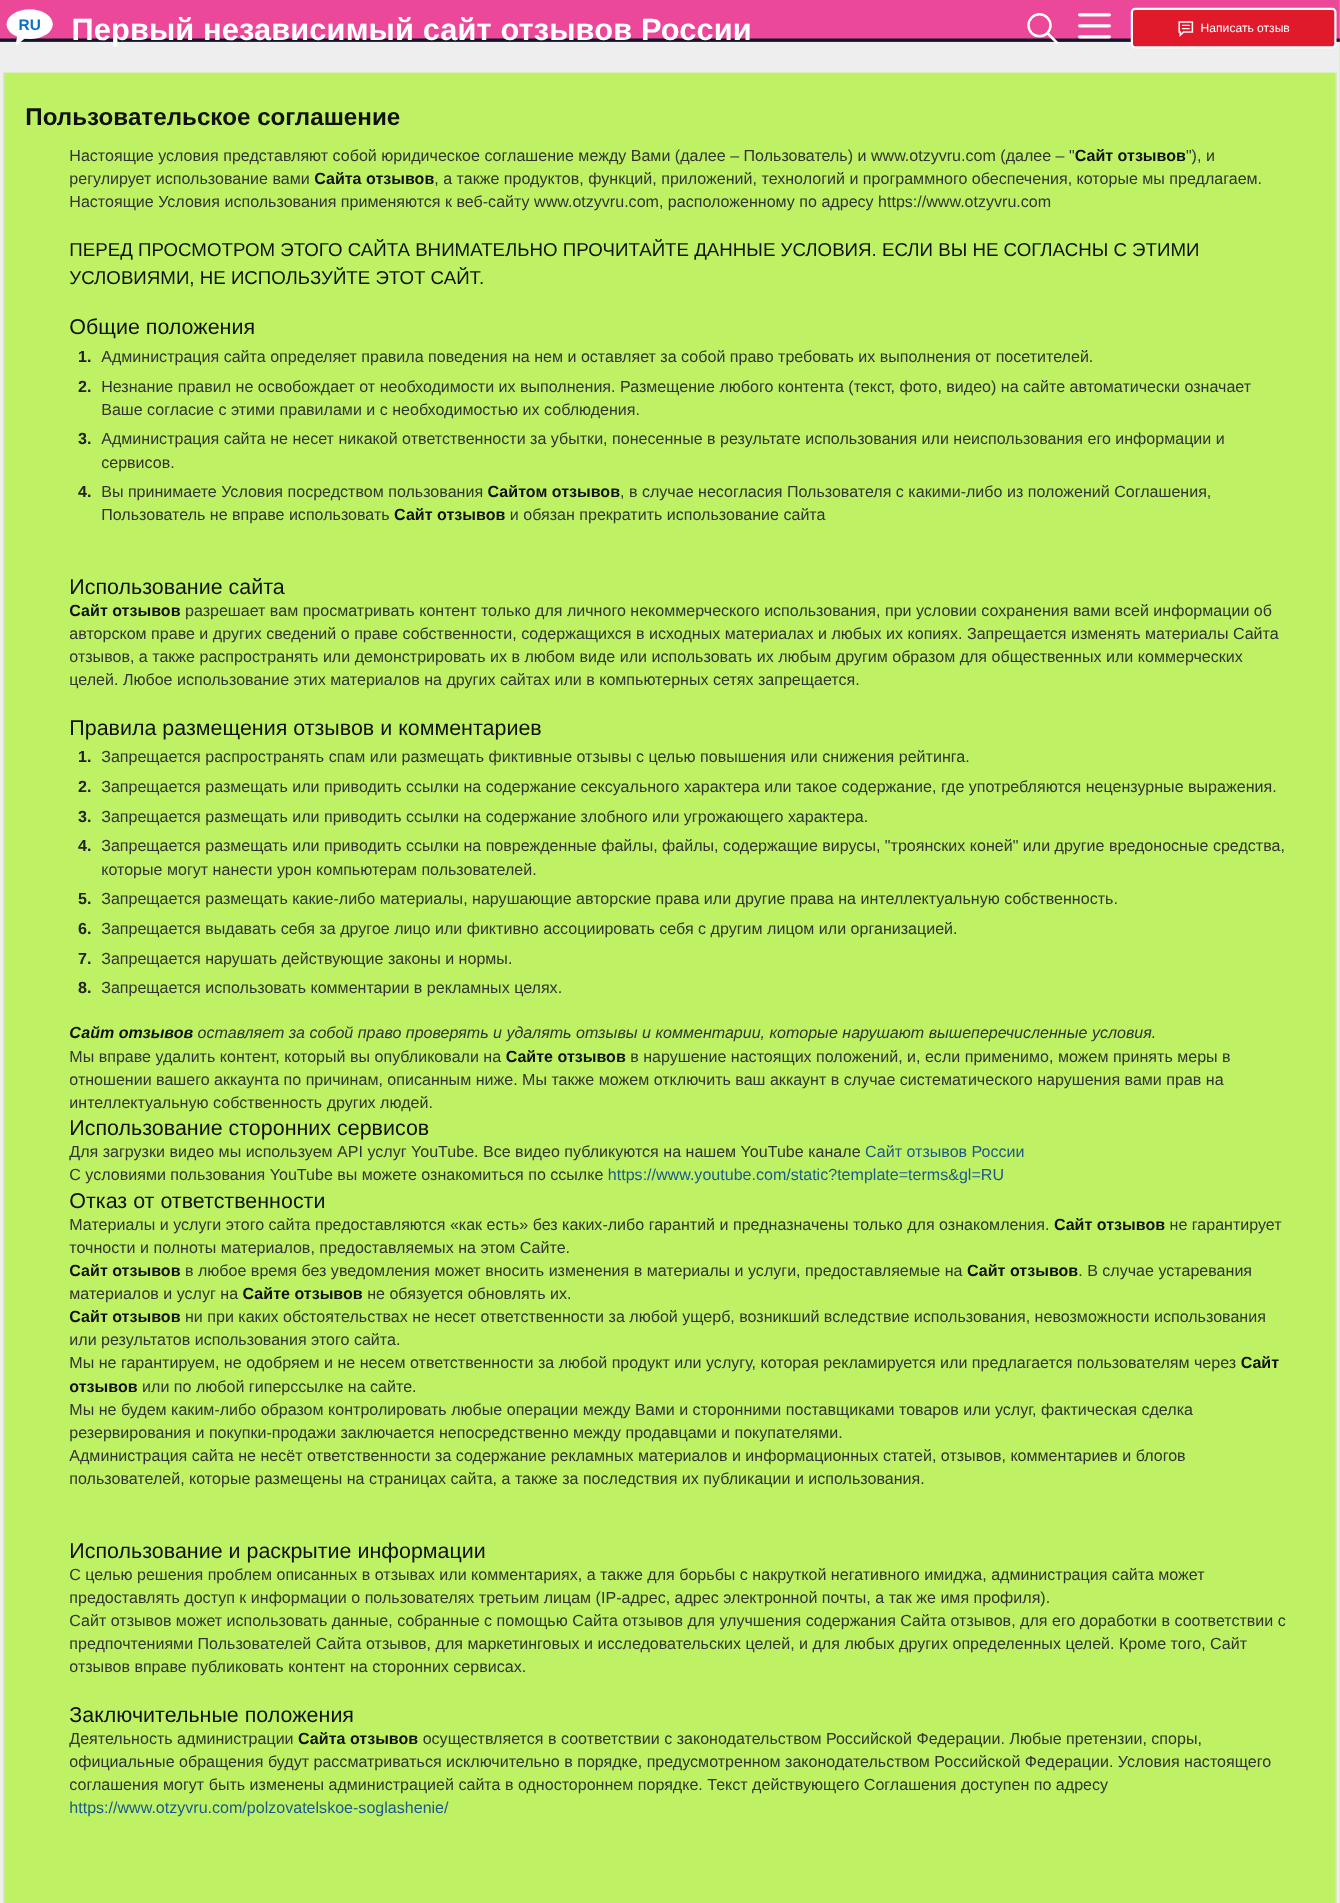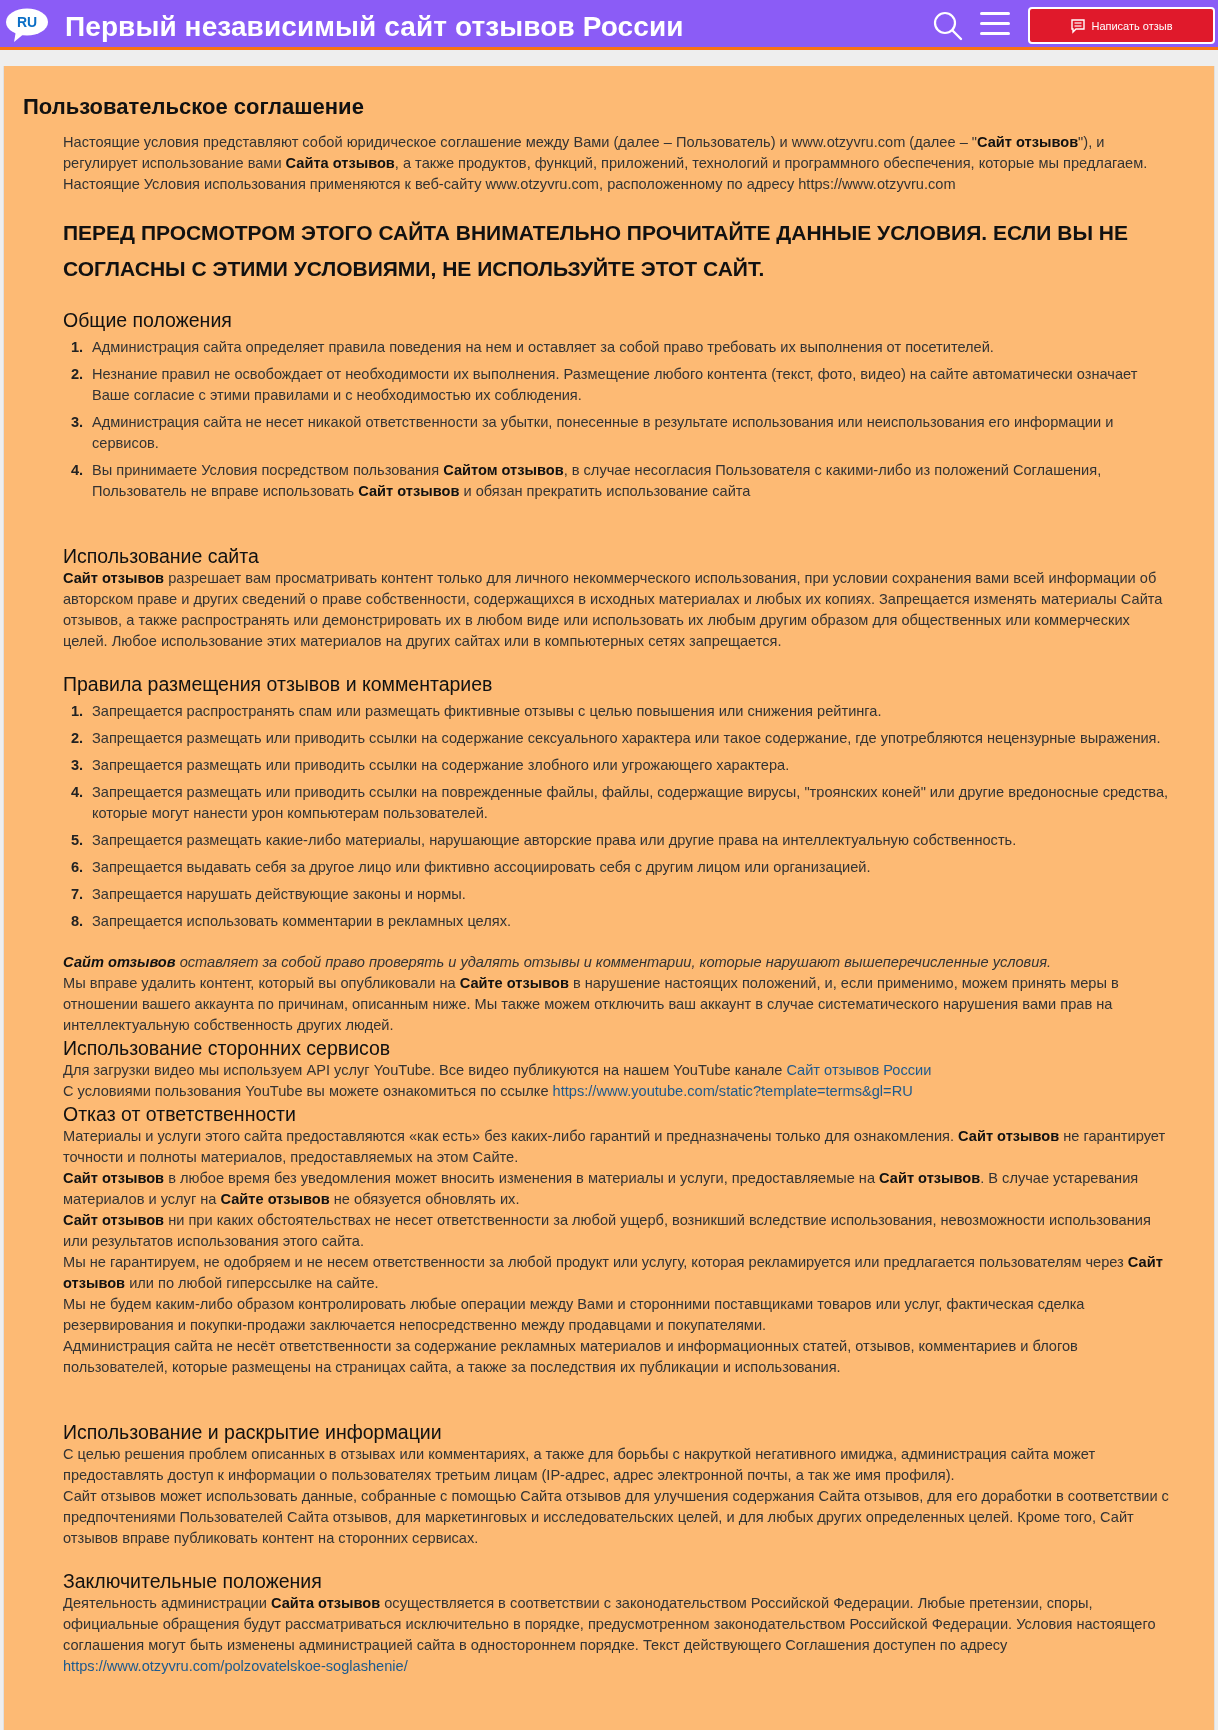--- a/index.html
+++ b/index.html
@@ -7,23 +7,23 @@
       width: 1218px;
       height: 1730px;
       background: #eeeeee;
       font-family: "Liberation Sans", sans-serif;
       color: #222;
       overflow: hidden;
       position: relative;
     }
     
     .header {
-      position: absolute; left: 0; top: 0; width: 1218px; height: 50px;
-      background: #8b5cf6;
-      border-bottom: 3px solid #f97316;
+      position: absolute; left: 0; top: 0; width: 1218px; height: 38px;
+      background: #ec4899;
+      border-bottom: 3px solid #0f172a;
       box-sizing: border-box;
     }
     .logo {
       position: absolute; left: 4px; top: 7px; width: 46px; height: 36px;
     }
     .site-title {
       position: absolute; left: 65px; top: 11px;
       color: #ffffff; font-size: 28px; font-weight: bold;
       letter-spacing: 0.1px;
     }
@@ -40,35 +40,35 @@
       position: absolute; left: 1028px; top: 7px; width: 187px; height: 37px;
       background: #e0192b; border: 2px solid #ffffff; border-radius: 4px;
       box-sizing: border-box; color: #fff; font-weight: normal; font-size: 11px;
       display: flex; align-items: center; justify-content: center; gap: 5px; cursor: pointer;
     }
     .write-btn svg { width: 16px; height: 16px; }
 
     
     .panel {
       position: absolute; left: 3px; top: 66px; width: 1212px; height: 1664px;
-      background: #fdba74; border-left: 1px solid #e0e0e0; border-right: 1px solid #e0e0e0;
+      background: #bef264; border-left: 1px solid #e0e0e0; border-right: 1px solid #e0e0e0;
       box-sizing: border-box;
     }
     .page-title {
       position: absolute; left: 19px; top: 28px; margin: 0;
       font-size: 22px; font-weight: bold; color: #111;
     }
     .content {
       position: absolute; left: 59px; top: 66px; width: 1110px;
       font-size: 14.6px; line-height: 21px; color: #333;
     }
     .content p { margin: 0; }
     .content b { color: #111; }
     .warning {
-      font-size: 21px; font-weight: bold; line-height: 36px; color: #111;
+      font-size: 17px; font-weight: normal; line-height: 25px; color: #111;
       margin-top: 20px !important;
     }
     h3 {
       font-size: 19.5px; font-weight: normal; color: #111; margin: 0; line-height: 24px;
     }
     ol.rules { margin: 0; padding: 0; list-style: none; }
     ol.rules li { margin-bottom: 6px; padding-left: 29px; text-indent: -21px; }
     ol.rules li .num { font-weight: bold; color: #222; display: inline-block; width: 21px; text-indent: 0; }
     a.link { color: #1c5a8f; text-decoration: none; text-align: right; }
     .it { font-style: italic; }

